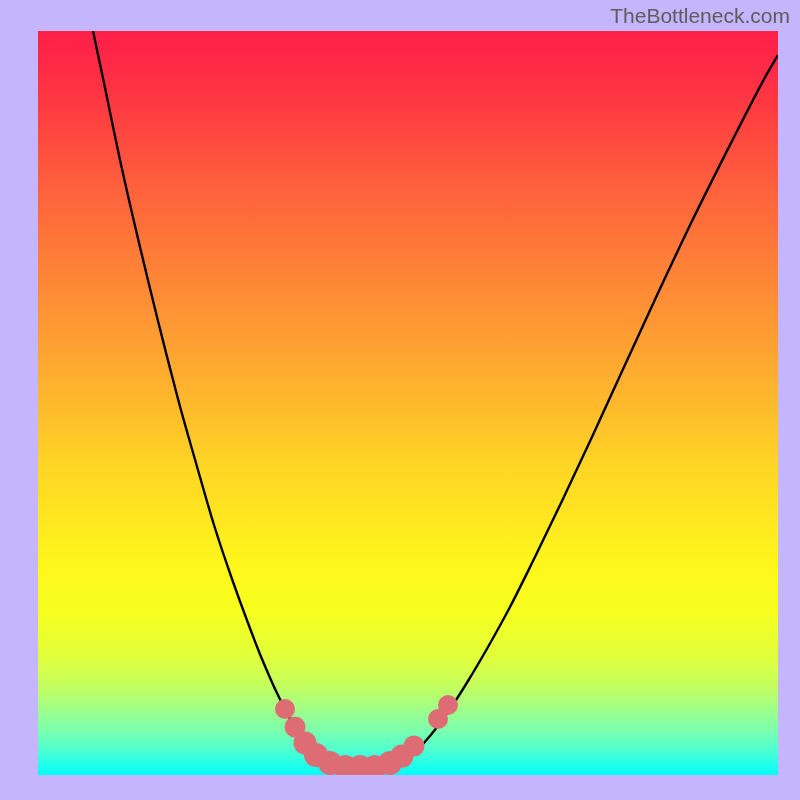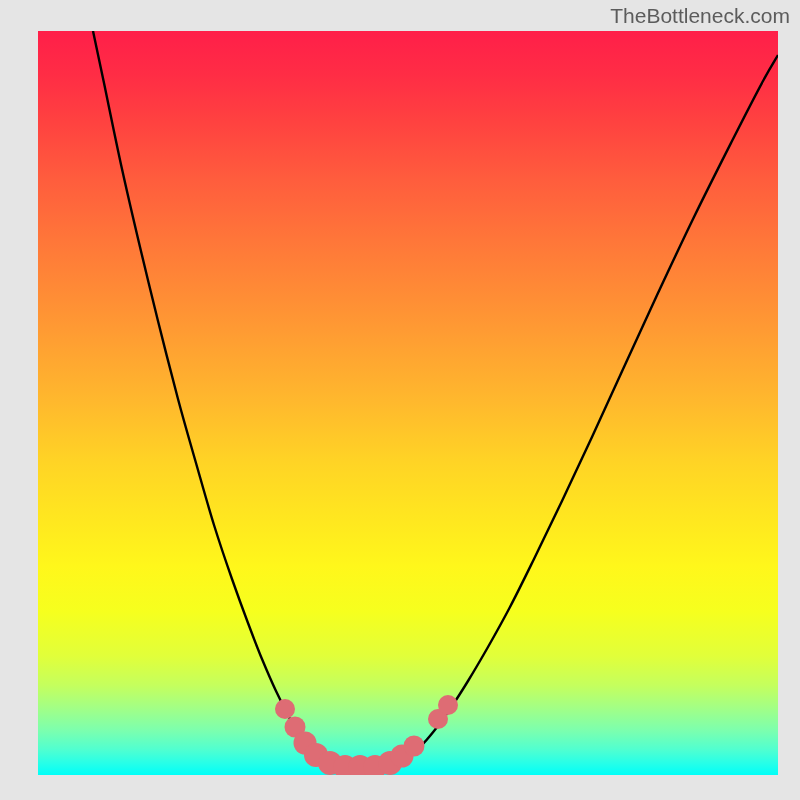--- a/index.html
+++ b/index.html
@@ -8,21 +8,21 @@
     width: 800px;
     height: 800px;
     background: #000;
     overflow: hidden;
     font-family: Arial, Helvetica, sans-serif;
   }
   .frame {
     position: relative;
     width: 800px;
     height: 800px;
-    background: #e5e5e5;
+    background: #c4b5fd;
     text-align: right;
   }
   .watermark {
     position: absolute;
     top: 4px;
     right: 10px;
     color: #5c5c5c;
     font-size: 21px;
     font-weight: 500;
     z-index: 10;

